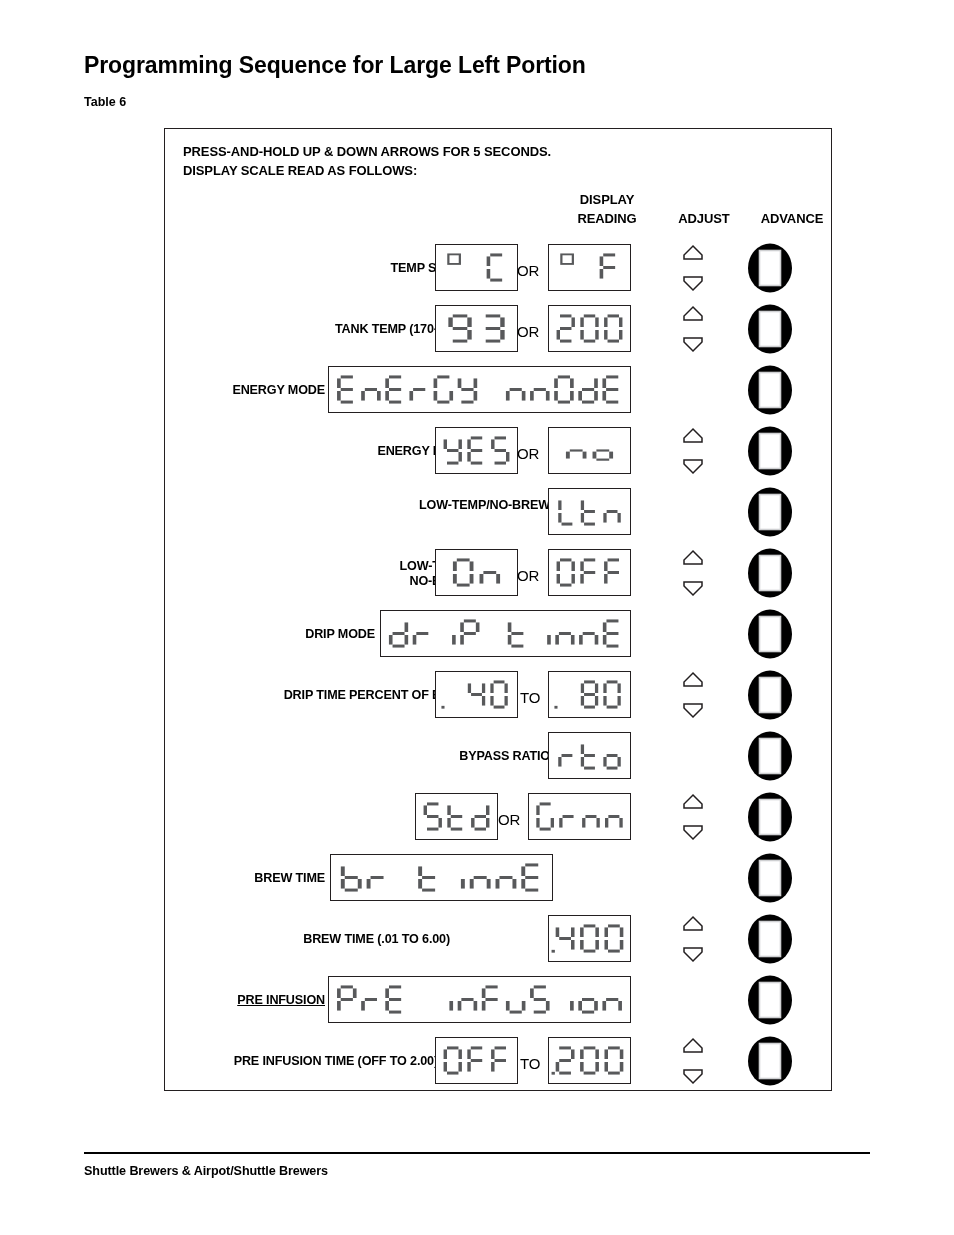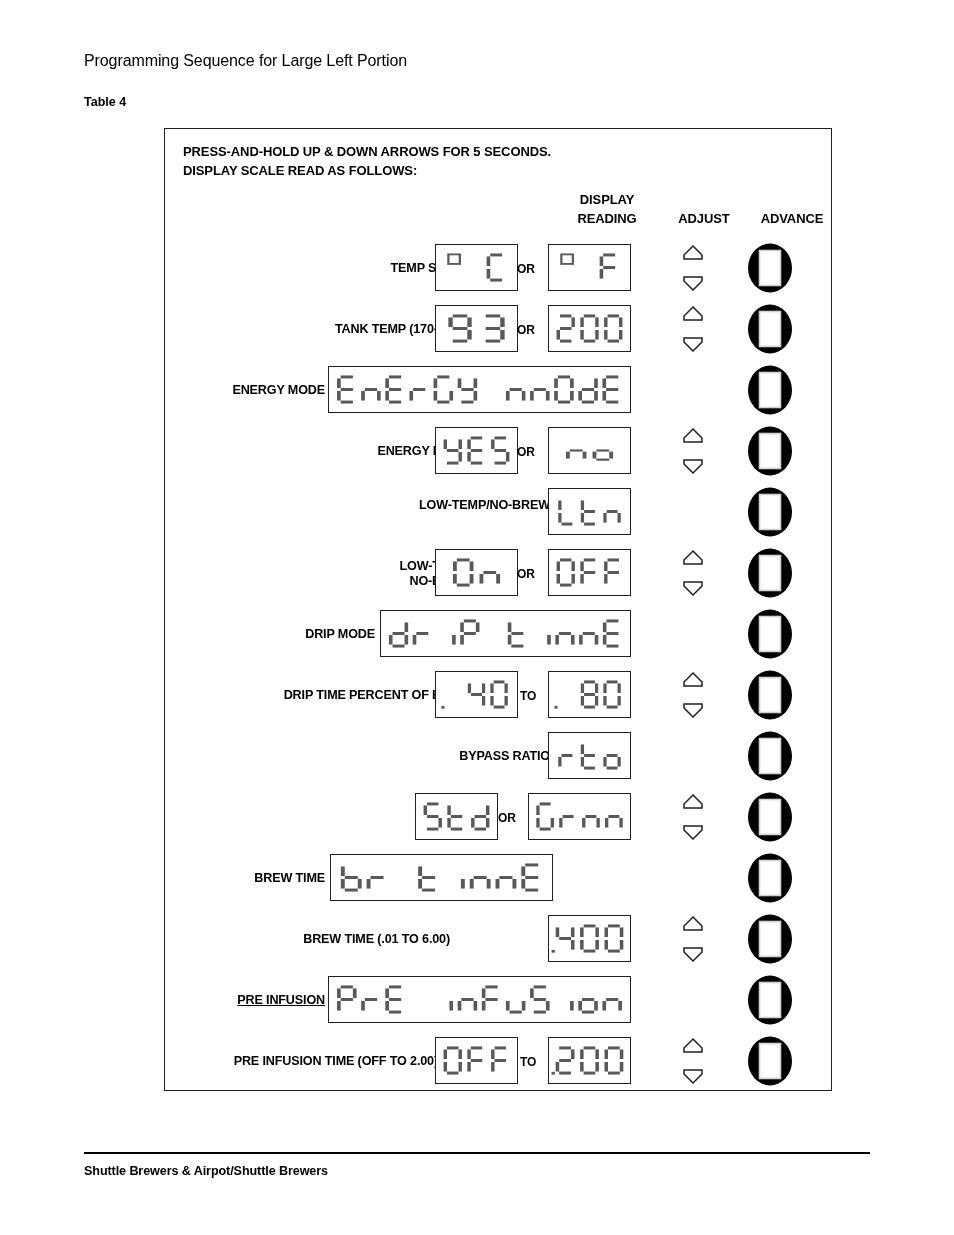--- a/index.html
+++ b/index.html
@@ -6,21 +6,21 @@
   body{
     width:954px;height:1235px;position:relative;
     font-family:"Liberation Sans", sans-serif;
     color:#000;
     -webkit-font-smoothing:antialiased;
   }
   .page{position:absolute;inset:0;}
 
   #page-title{
     position:absolute; left:84px; top:52px;
-    font-size:16px; font-weight:normal; letter-spacing:-0.1px;
+    font-size:23px; font-weight:bold; letter-spacing:-0.1px;
   }
   #table-caption{
     position:absolute; left:84px; top:95px;
     font-size:12.5px; font-weight:bold;
   }
 
   .table-frame{
     position:absolute; left:164px; top:128px;
     width:668px; height:963px;
     border:1.6px solid #231f20;
@@ -50,21 +50,21 @@
     position:absolute; font-size:12.6px; font-weight:bold;
     letter-spacing:-0.15px; line-height:15px; text-align:right;
     white-space:pre-line;
   }
   .lcd{
     position:absolute; box-sizing:border-box;
     border:1.5px solid #231f20; background:#fff;
   }
   .lcd svg{display:block;width:100%;height:100%;}
   .conj{
-    position:absolute; font-size:12px; font-weight:bold; line-height:1;
+    position:absolute; font-size:15px; font-weight:normal; line-height:1;
     letter-spacing:-0.1px;
   }
 
   .adjust{position:absolute; width:22px;}
   .adjust svg{display:block;}
   .adv{position:absolute;}
   .adv svg{display:block;}
 
   #continued{
     position:absolute; left:0; top:1103px; width:832px;
@@ -83,21 +83,21 @@
     position:absolute; left:0; top:1164px; width:870px;
     text-align:right; font-size:12.6px; font-weight:bold;
   }
 </style>
 </head>
 <body>
 
 <div class="page">
 
   <div id="page-title">Programming Sequence for Large Left Portion</div>
-  <div id="table-caption">Table 4</div>
+  <div id="table-caption">Table 6</div>
 
   <div class="table-frame">
 
     <div class="intro">
       <div>PRESS-AND-HOLD UP &amp; DOWN ARROWS FOR 5 SECONDS.</div>
       <div>DISPLAY SCALE READ AS FOLLOWS:</div>
     </div>
 
     <div class="col-headers">
       <div class="colhdr" id="hdr-display-reading">

